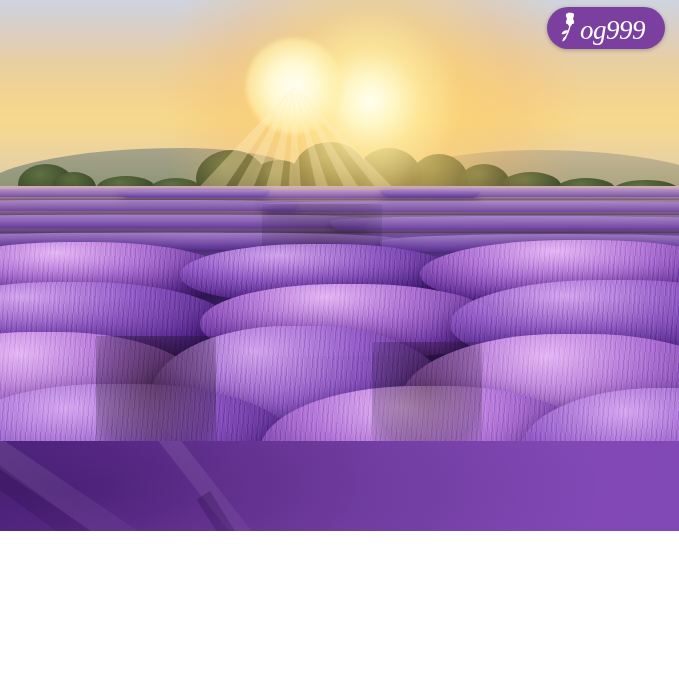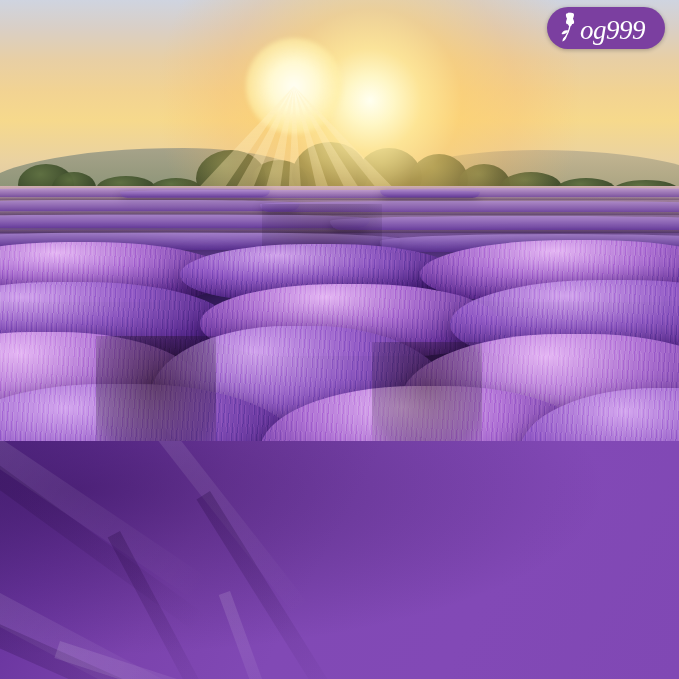--- a/index.html
+++ b/index.html
@@ -3,21 +3,21 @@
 <meta charset="utf-8">
 <style>
   * { margin:0; padding:0; box-sizing:border-box; }
   html,body{
     width:679px; height:679px; overflow:hidden;
     background:#ffffff;
     font-family:"Liberation Sans", sans-serif;
   }
   #card{
     position:relative;
-    width:679px; height:679px;
+    width:679px; height:531px;
     overflow:hidden;
     background:#ffffff;
   }
 
   
   #photo{
     position:absolute; left:0; top:0; width:679px; height:441px;
     overflow:hidden;
     background:#c9a96b;
   }

